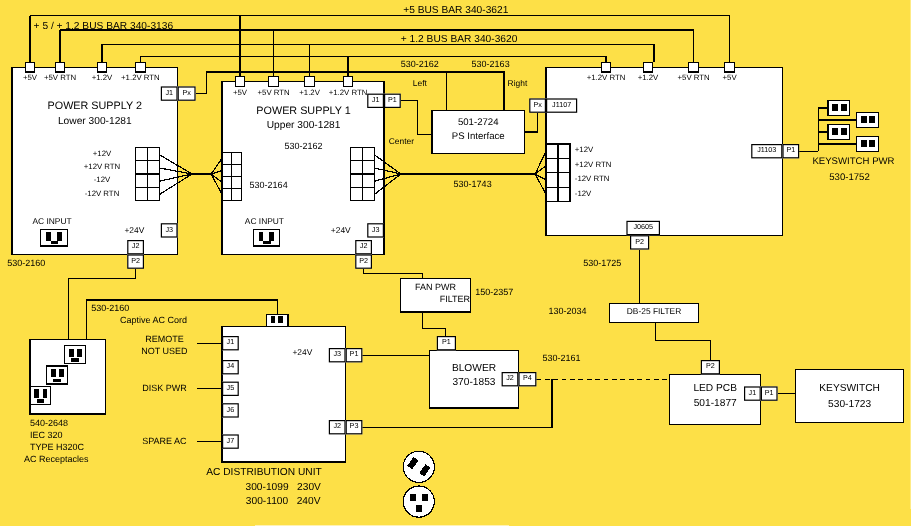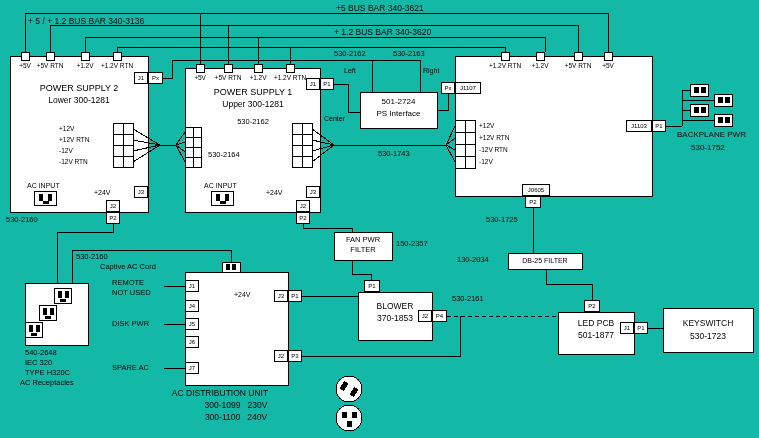--- a/index.html
+++ b/index.html
@@ -1,22 +1,22 @@
 <!DOCTYPE html>
 <html><head>
 <meta charset="utf-8">
 <style>
   *{margin:0;padding:0;box-sizing:border-box}
   html,body{background:#fff}
-  #canvas{position:relative;width:759px;height:438px;background:#14b8a6;color:#000;
+  #canvas{position:relative;width:759px;height:438px;background:#fde047;color:#000;
           font-family:"Liberation Sans",sans-serif;overflow:hidden}
   #wires{position:absolute;left:0;top:0}
   .lbl{position:absolute;white-space:pre;font-size:7px;line-height:9px}
   .c{text-align:center}
-  .r{text-align:left}
+  .r{text-align:center}
   .f9{font-size:9px;line-height:10px}
   .f85{font-size:8.5px;line-height:10px}
   .f8{font-size:8px;line-height:9px}
   .f75{font-size:7.5px;line-height:9px}
   .f65{font-size:6.5px;line-height:8px}
   .jb{position:absolute;border:1px solid #000;background:#fff;font-size:6px;line-height:10px;
       text-align:center;overflow:hidden}
 </style>
 </head>
 <body>
@@ -195,34 +195,34 @@
 
   <div class="lbl f65 c" style="left:483px;top:62px;width:44px">+1.2V RTN</div>
   <div class="lbl f65 c" style="left:518px;top:62px;width:44px">+1.2V</div>
   <div class="lbl f65 c" style="left:556px;top:62px;width:44px">+5V RTN</div>
   <div class="lbl f65 c" style="left:586px;top:62px;width:44px">+5V</div>
   <div class="lbl f65" style="left:479px;top:122px">+12V</div>
   <div class="lbl f65" style="left:479px;top:134px">+12V RTN</div>
   <div class="lbl f65" style="left:479px;top:146px">-12V RTN</div>
   <div class="lbl f65" style="left:479px;top:158px">-12V</div>
 
-  <div class="lbl f8" style="left:677px;top:130px">BACKPLANE PWR</div>
+  <div class="lbl f8" style="left:677px;top:130px">KEYSWITCH PWR</div>
   <div class="lbl f8" style="left:691px;top:143px">530-1752</div>
 
   <div class="lbl f75" style="left:486px;top:215px">530-1725</div>
   <div class="lbl f75" style="left:457px;top:255px">130-2034</div>
   <div class="lbl c" style="left:508px;top:256px;width:74px">DB-25 FILTER</div>
   <div class="lbl f75" style="left:452px;top:294px">530-2161</div>
   <div class="lbl f85 c" style="left:558px;top:318px;width:76px">LED PCB</div>
   <div class="lbl f85 c" style="left:558px;top:330px;width:76px">501-1877</div>
   <div class="lbl f85 c" style="left:663px;top:318px;width:90px">KEYSWITCH</div>
   <div class="lbl f85 c" style="left:663px;top:331px;width:90px">530-1723</div>
 
   <div class="lbl f75 c" style="left:334px;top:235px;width:58px">FAN PWR</div>
-  <div class="lbl f75 c" style="left:334px;top:245px;width:58px">FILTER</div>
+  <div class="lbl f75 c" style="left:350px;top:245px;width:58px">FILTER</div>
   <div class="lbl f75" style="left:396px;top:239px">150-2357</div>
   <div class="lbl f85 c" style="left:358px;top:301px;width:74px">BLOWER</div>
   <div class="lbl f85 c" style="left:358px;top:313px;width:74px">370-1853</div>
 
   <div class="lbl r" style="left:234px;top:290px;width:36px">+24V</div>
   <div class="lbl f75 r" style="left:112px;top:278px;width:50px">REMOTE</div>
   <div class="lbl f75 r" style="left:112px;top:288px;width:50px">NOT USED</div>
   <div class="lbl f75 r" style="left:112px;top:319px;width:50px">DISK PWR</div>
   <div class="lbl f75 r" style="left:112px;top:363px;width:50px">SPARE AC</div>
   <div class="lbl f85 c" style="left:156px;top:388px;width:128px">AC DISTRIBUTION UNIT</div>

